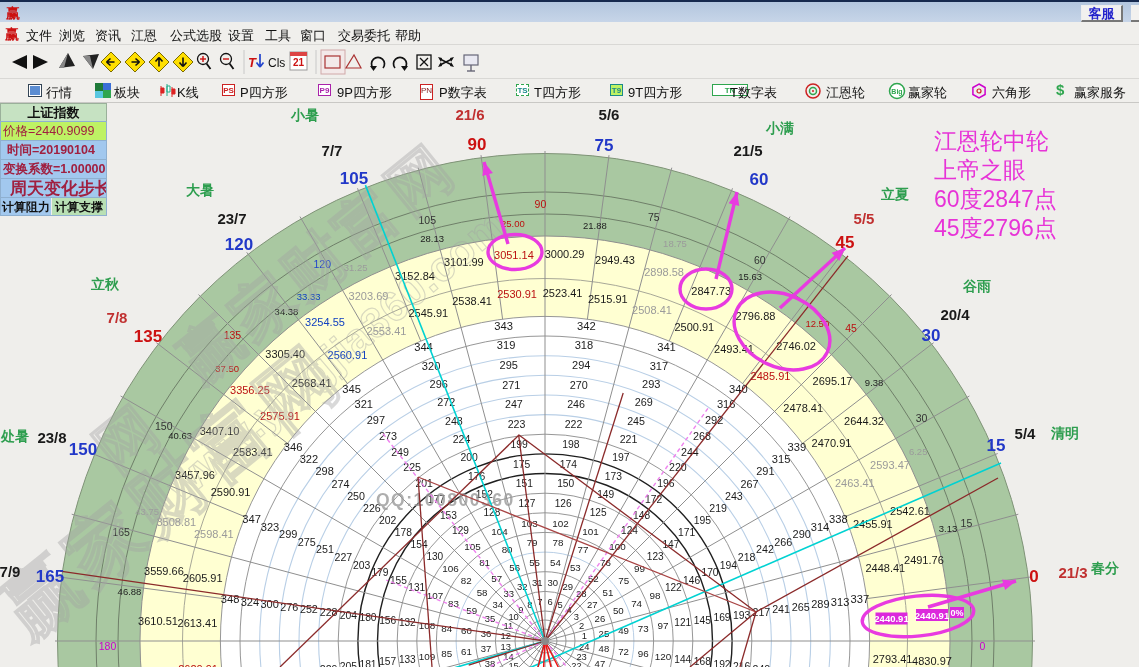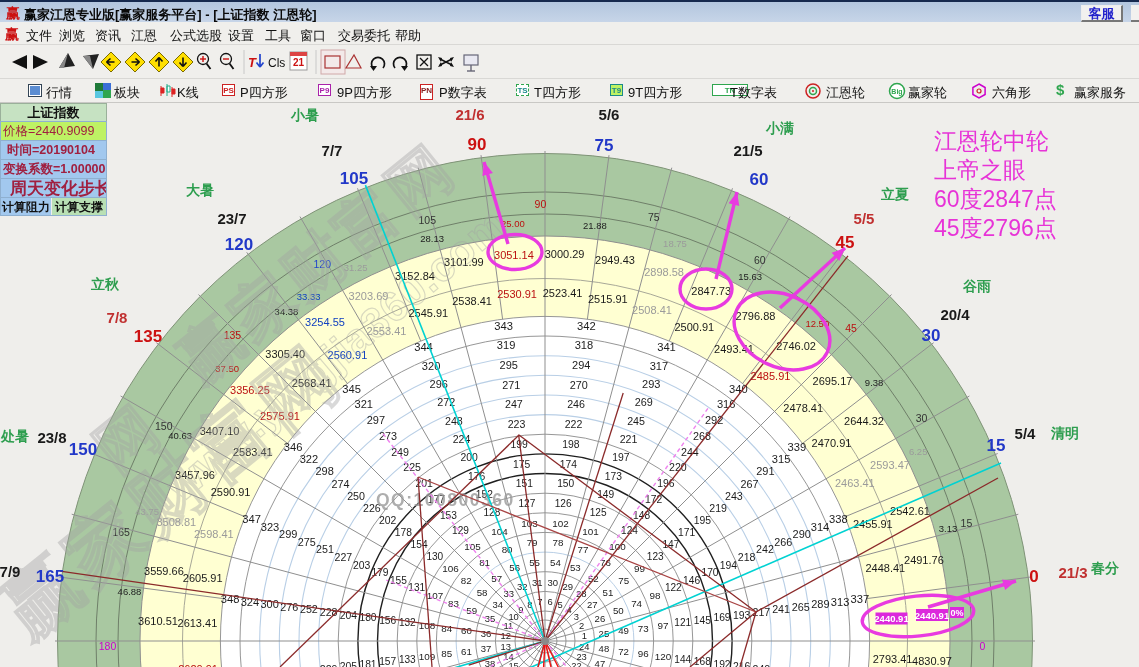--- a/index.html
+++ b/index.html
@@ -1,20 +1,19 @@
 <!DOCTYPE html>
 <html><head><meta charset="utf-8">
 <style>
 *{margin:0;padding:0;box-sizing:border-box}
 body{width:1139px;height:667px;overflow:hidden;font-family:"Liberation Sans",sans-serif;background:#efeeeb;position:relative}
 </style></head>
 <body>
 <div style="position:absolute;left:0;top:0;width:1139px;height:22px;background:linear-gradient(#b3c6de,#c7d5e8);border-top:2px solid #16294e">
  <span style="position:absolute;left:6px;top:3px;font-size:14px;font-weight:bold;color:#cc1111">赢</span>
- <span style="position:absolute;left:24px;top:4px;font-size:13px;font-weight:bold;color:#0a0a0a">赢家江恩专业版[赢家服务平台] - [上证指数 江恩轮]</span>
  <span style="position:absolute;left:1081px;top:3px;width:42px;height:17px;background:#f2f1ef;border:1px solid #eee;border-right:2px solid #777;border-bottom:2px solid #777;font-size:13px;font-weight:bold;color:#2222cc;text-align:center;line-height:15px">客服</span>
  <span style="position:absolute;left:1131px;top:3px;width:8px;height:17px;background:#f2f1ef;border-bottom:2px solid #777"></span>
 </div>
 <div style="position:absolute;left:0;top:22px;width:1139px;height:23px;background:#f0efec;border-bottom:1px solid #d9d8d5">
     <span style="position:absolute;left:5px;top:4px;color:#cc1111;font-weight:bold;font-size:14px">赢</span>
     <span style="position:absolute;left:26px;top:5px;font-size:13px;color:#111">文件</span>
     <span style="position:absolute;left:59px;top:5px;font-size:13px;color:#111">浏览</span>
     <span style="position:absolute;left:95px;top:5px;font-size:13px;color:#111">资讯</span>
     <span style="position:absolute;left:131px;top:5px;font-size:13px;color:#111">江恩</span>
     <span style="position:absolute;left:170px;top:5px;font-size:13px;color:#111">公式选股</span>
@@ -79,21 +78,21 @@
 <svg style="position:absolute;left:158px;top:3px" width="18" height="18">
       <path d="M3 4 v10 M3 6 h3 v5 h-3 z" stroke="#d22" fill="#d22" stroke-width="1"></path>
       <path d="M9 2 v12 M9 4 h3 v6 h-3 z" stroke="#2a8" fill="#fff" stroke-width="1"></path>
       <path d="M14 5 v10 M14 7 h3 v5 h-3 z" stroke="#d22" fill="#d22" stroke-width="1"></path>
     </svg>
 <span style="position:absolute;left:177px;top:5px;font-size:13px;color:#111">K线</span>
 <span style="position:absolute;left:222px;top:5px;width:13px;height:12px;border:1px solid #cc2222;background:#fff;font-size:8px;font-weight:bold;color:#cc2222;text-align:center;line-height:12px">PS</span>
 <span style="position:absolute;left:240px;top:5px;font-size:13px;color:#111">P四方形</span>
 <span style="position:absolute;left:318px;top:5px;width:13px;height:12px;border:1px solid #aa22aa;background:#fff;font-size:8px;font-weight:bold;color:#aa22aa;text-align:center;line-height:12px">P9</span>
 <span style="position:absolute;left:337px;top:5px;font-size:13px;color:#111">9P四方形</span>
-<span style="position:absolute;left:420px;top:5px;width:13px;height:16px;border:1px solid #cc2222;background:#fff;font-size:8px;font-weight:bold;color:#882222;text-align:center;line-height:12px">PN</span>
+<span style="position:absolute;left:420px;top:5px;width:13px;height:16px;border:1px solid #cc2222;background:#fff;font-size:8px;font-weight:normal;color:#882222;text-align:center;line-height:12px">PN</span>
 <span style="position:absolute;left:439px;top:5px;font-size:13px;color:#111">P数字表</span>
 <span style="position:absolute;left:516px;top:5px;width:13px;height:12px;border:1px solid #2fa64f;border-style:dashed;background:#fff;font-size:8px;font-weight:bold;color:#1a8a8a;text-align:center;line-height:12px">TS</span>
 <span style="position:absolute;left:534px;top:5px;font-size:13px;color:#111">T四方形</span>
 <span style="position:absolute;left:610px;top:5px;width:13px;height:12px;border:1px solid #1a8a8a;background:#bef264;font-size:8px;font-weight:bold;color:#1a8a8a;text-align:center;line-height:12px">T9</span>
 <span style="position:absolute;left:628px;top:5px;font-size:13px;color:#111">9T四方形</span>
 <span style="position:absolute;left:712px;top:5px;width:36px;height:12px;border:1px solid #2fa64f;background:#fff;font-size:8px;font-weight:bold;color:#2fa64f;text-align:center;line-height:12px">TN</span>
 <span style="position:absolute;left:730px;top:5px;font-size:13px;color:#111">T数字表</span>
 <svg style="position:absolute;left:804px;top:3px" width="18" height="18">
       <circle cx="9" cy="9" r="7" fill="none" stroke="#cc2222" stroke-width="1.5"></circle>
       <circle cx="9" cy="9" r="3.5" fill="none" stroke="#2fa64f" stroke-width="1.5"></circle>

